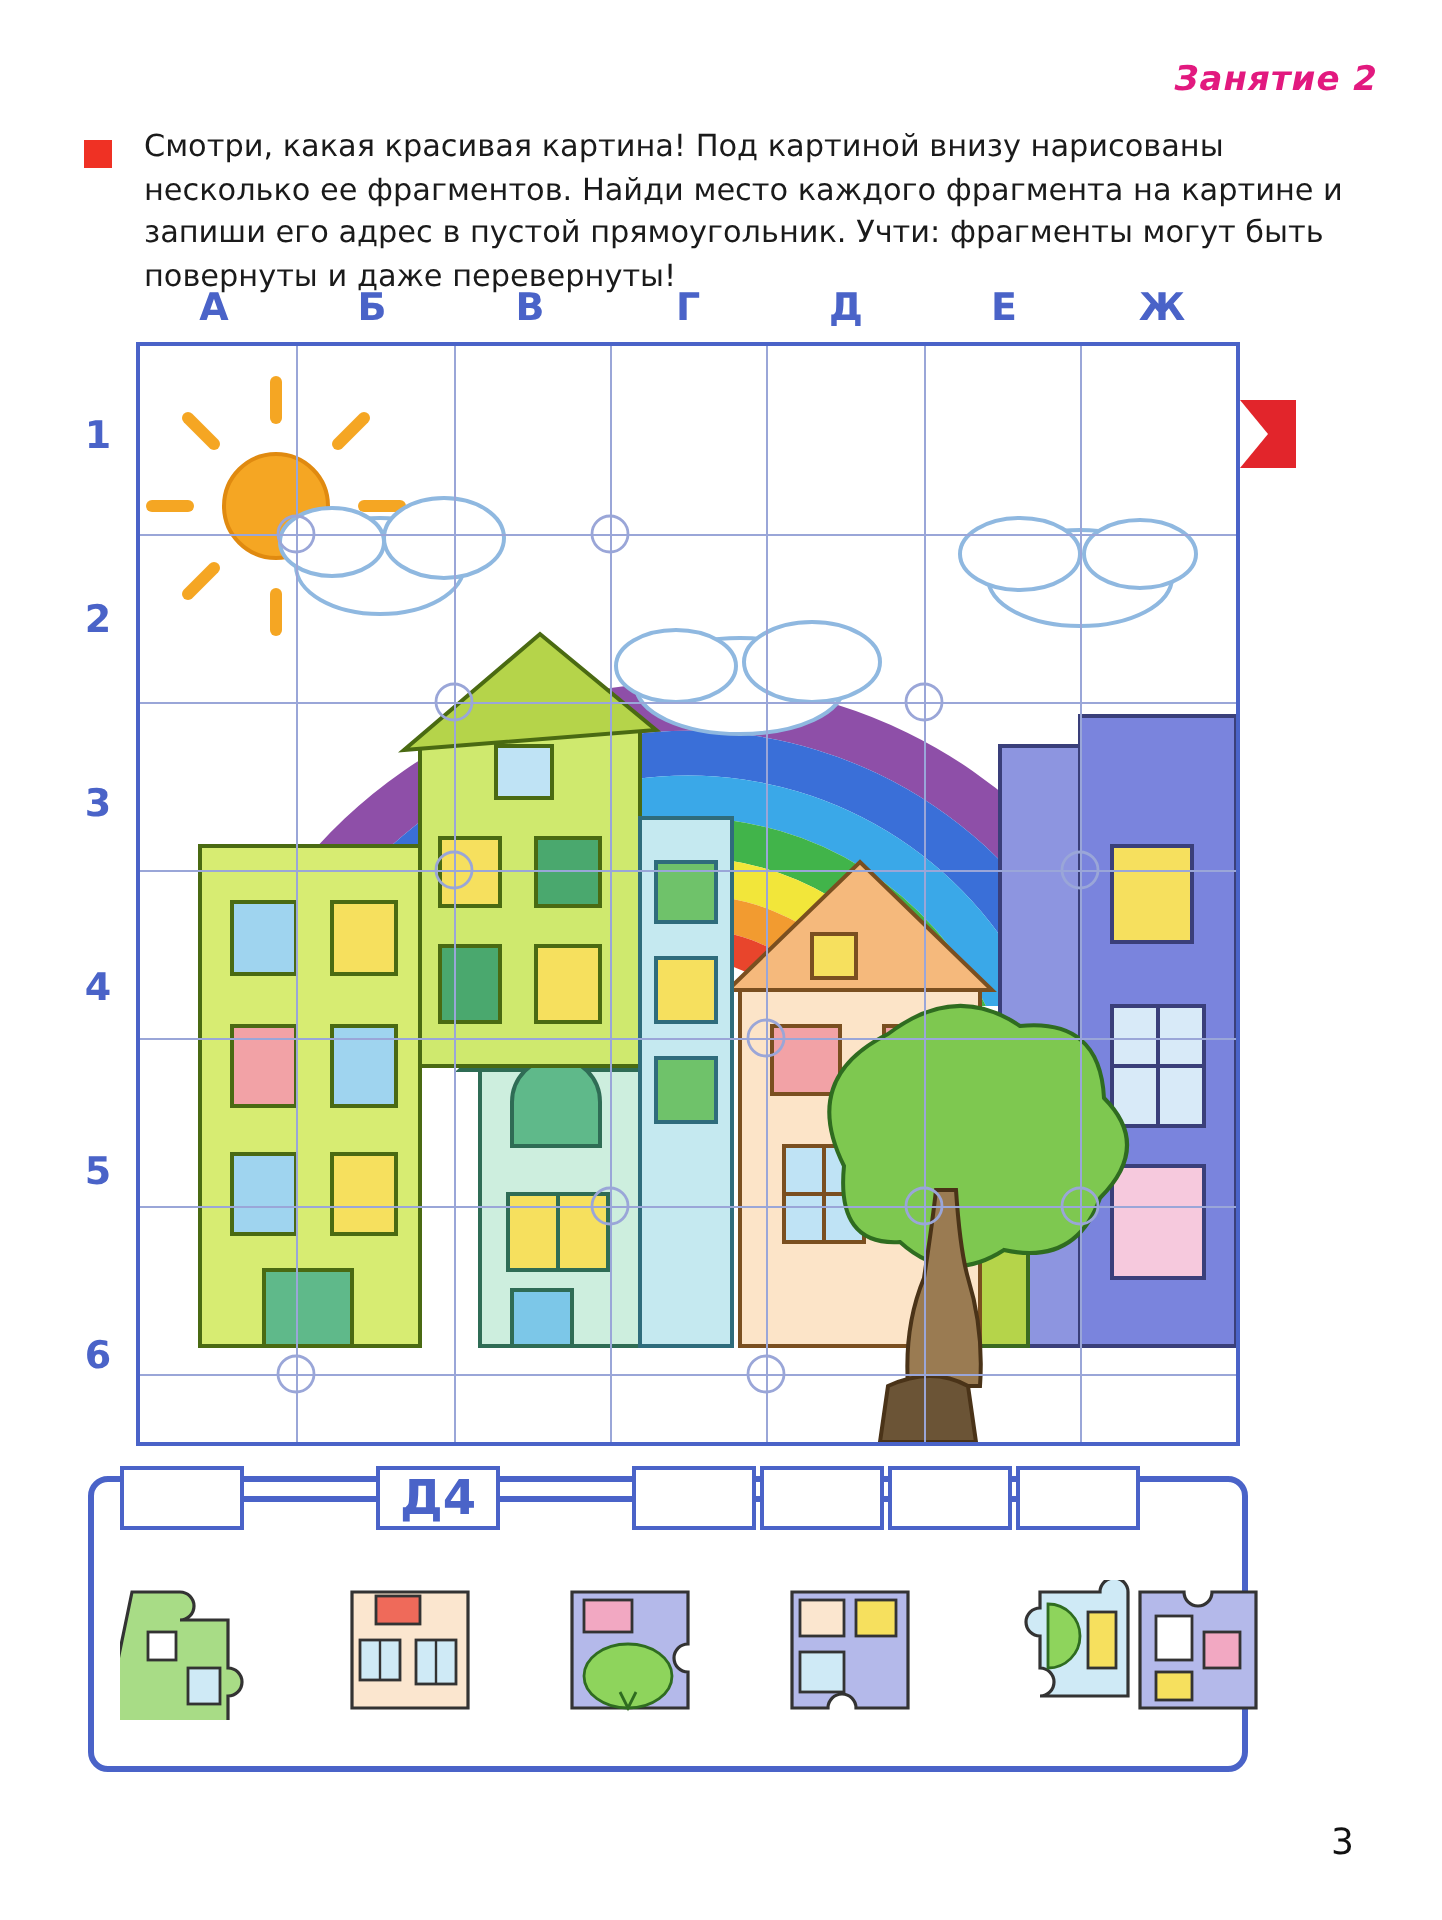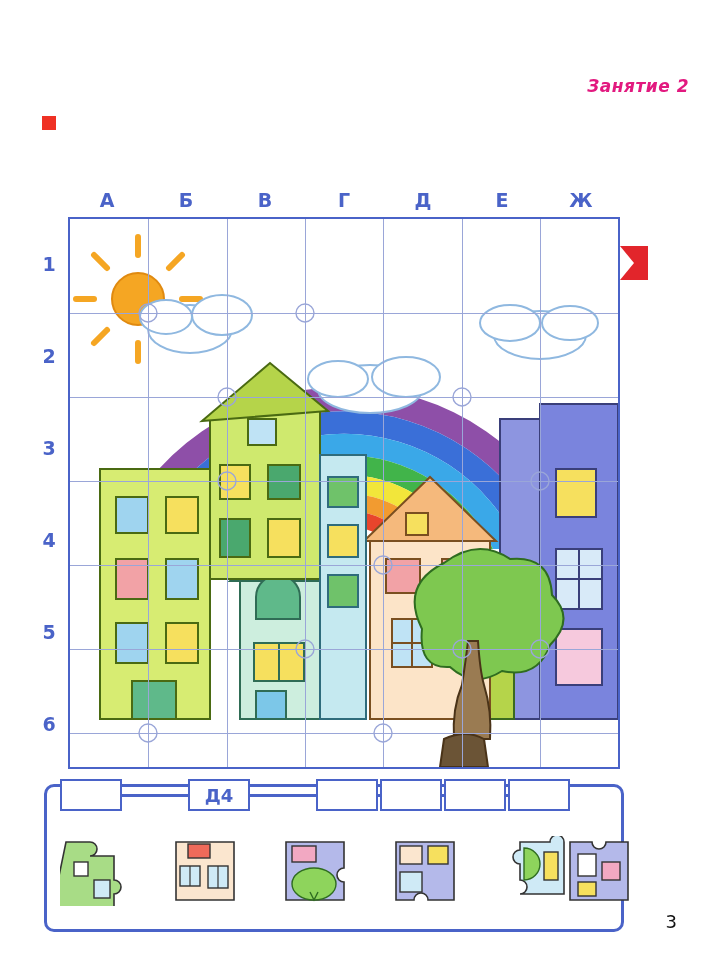--- a/index.html
+++ b/index.html
@@ -3,21 +3,21 @@
 <meta charset="utf-8">
 <style>
   html,body{margin:0;padding:0;}
   body{
     width:721px;height:960px;
     background:#ffffff;
     font-family:"Liberation Sans", sans-serif;
     position:relative;
     overflow:hidden;
   }
-  .page{position:absolute;inset:0;margin-top:46px;}
+  .page{position:absolute;inset:0;}
 
   
   .lesson-label{
     position:absolute;right:32px;top:30px;
     color:#e2197f;font-size:17px;font-weight:bold;
     font-style:italic;letter-spacing:.5px;
     font-family:"DejaVu Sans", sans-serif;
   }
   .red-square{
     position:absolute;left:42px;top:70px;
@@ -74,21 +74,21 @@
     position:absolute;left:44px;top:738px;
     width:580px;height:148px;
     border:3px solid #4a63c8;border-radius:10px;
     box-sizing:border-box;
   }
   .ans-boxes{position:absolute;left:44px;top:733px;width:580px;height:34px;}
   .ans-box{
     position:absolute;top:0;width:62px;height:32px;
     border:2px solid #4a63c8;background:#ffffff;box-sizing:border-box;
     display:flex;align-items:center;justify-content:center;
-    color:#4a63c8;font-size:18px;font-weight:bold;
+    color:#4a63c8;font-size:24px;font-weight:bold;
     font-family:"DejaVu Sans", sans-serif;
   }
   .ans-connector{position:absolute;top:15px;height:3px;background:#4a63c8;}
 
   .frag-row{position:absolute;left:44px;top:790px;width:580px;height:80px;}
   .frag{position:absolute;top:0;width:70px;height:70px;}
 
   .page-num{
     position:absolute;right:44px;bottom:28px;
     color:#111;font-size:18px;
@@ -104,20 +104,21 @@
   }
 </style>
 </head>
 <body>
 
 <div class="page">
 
   <div class="lesson-label">Занятие 2</div>
 
   <div class="red-square"></div>
+  <div class="instr">Смотри, какая красивая картина! Под картиной внизу нарисованы несколько ее фрагментов. Найди место каждого фрагмента на картине и запиши его адрес в пустой прямоугольник. Учти: фрагменты могут быть повернуты и даже перевернуты!</div>
 
   <div class="col-labels">
     <span style="left:19px">А</span>
     <span style="left:98px">Б</span>
     <span style="left:177px">В</span>
     <span style="left:256px">Г</span>
     <span style="left:335px">Д</span>
     <span style="left:414px">Е</span>
     <span style="left:493px">Ж</span>
   </div>

